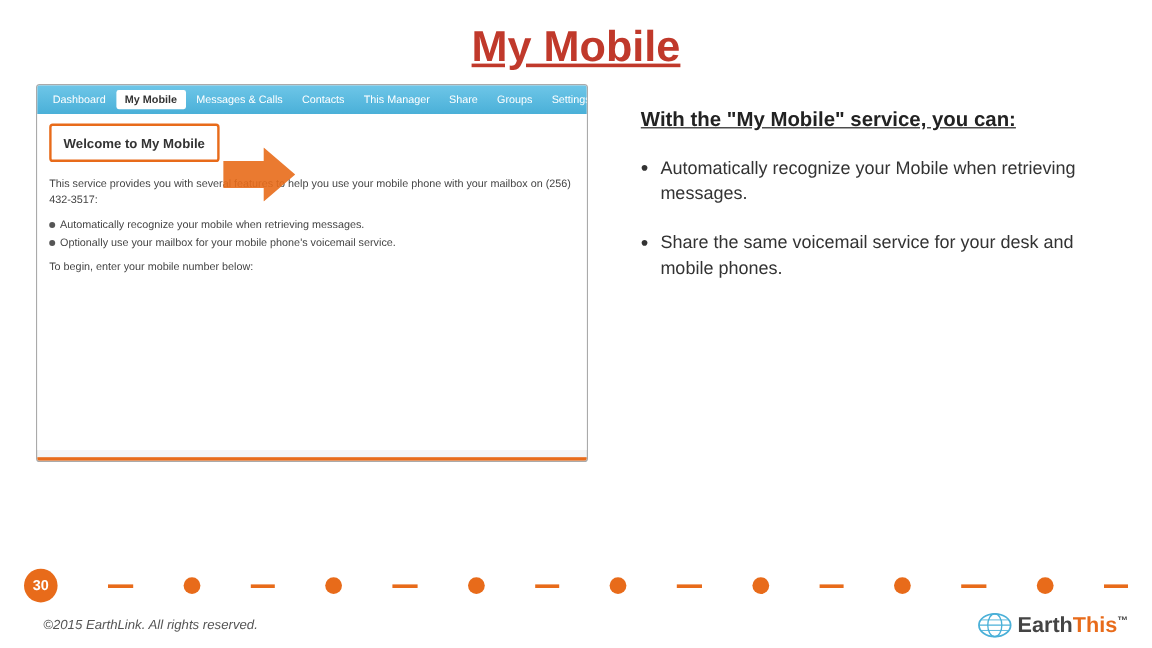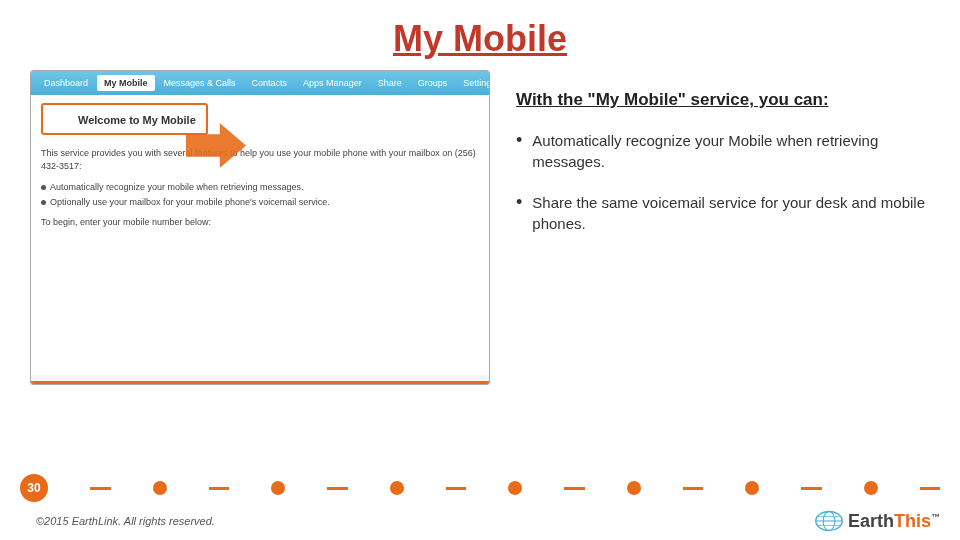--- a/index.html
+++ b/index.html
@@ -23,21 +23,21 @@
       font-weight: bold;
       color: #c0392b;
       text-decoration: underline;
     }
 
     
     .main-content {
       display: flex;
       flex-direction: row;
       padding: 0 30px;
-      gap: 26px;
+      gap: 44px;
     }
 
     
     .left-panel {
       width: 460px;
       flex-shrink: 0;
     }
 
     .mockup-window {
       border: 1.5px solid #aaa;
@@ -77,21 +77,20 @@
       border: 2px solid #e86b1a;
       border-radius: 3px;
       padding: 5px 10px;
       margin-bottom: 8px;
       display: inline-block;
     }
     .welcome-box span {
       font-size: 11px;
       font-weight: bold;
       color: #333;
-      margin-left: 25px;
     }
 
     
     .arrow-container {
       position: absolute;
       top: 28px;
       left: 155px;
     }
     .arrow-shape {
       width: 60px;
@@ -274,21 +273,21 @@
 <div class="main-content">
 
   <div class="left-panel">
     <div class="mockup-window">
 
       <div class="mockup-nav">
         <div class="nav-item">Dashboard</div>
         <div class="nav-item active">My Mobile</div>
         <div class="nav-item">Messages &amp; Calls</div>
         <div class="nav-item">Contacts</div>
-        <div class="nav-item">Apps Manager</div>
+        <div class="nav-item">This Manager</div>
         <div class="nav-item">Share</div>
         <div class="nav-item">Groups</div>
         <div class="nav-item">Settings</div>
       </div>
 
       <div class="mockup-body">
         
         <div class="welcome-box">
           <span>Welcome to My Mobile</span>
         </div>

